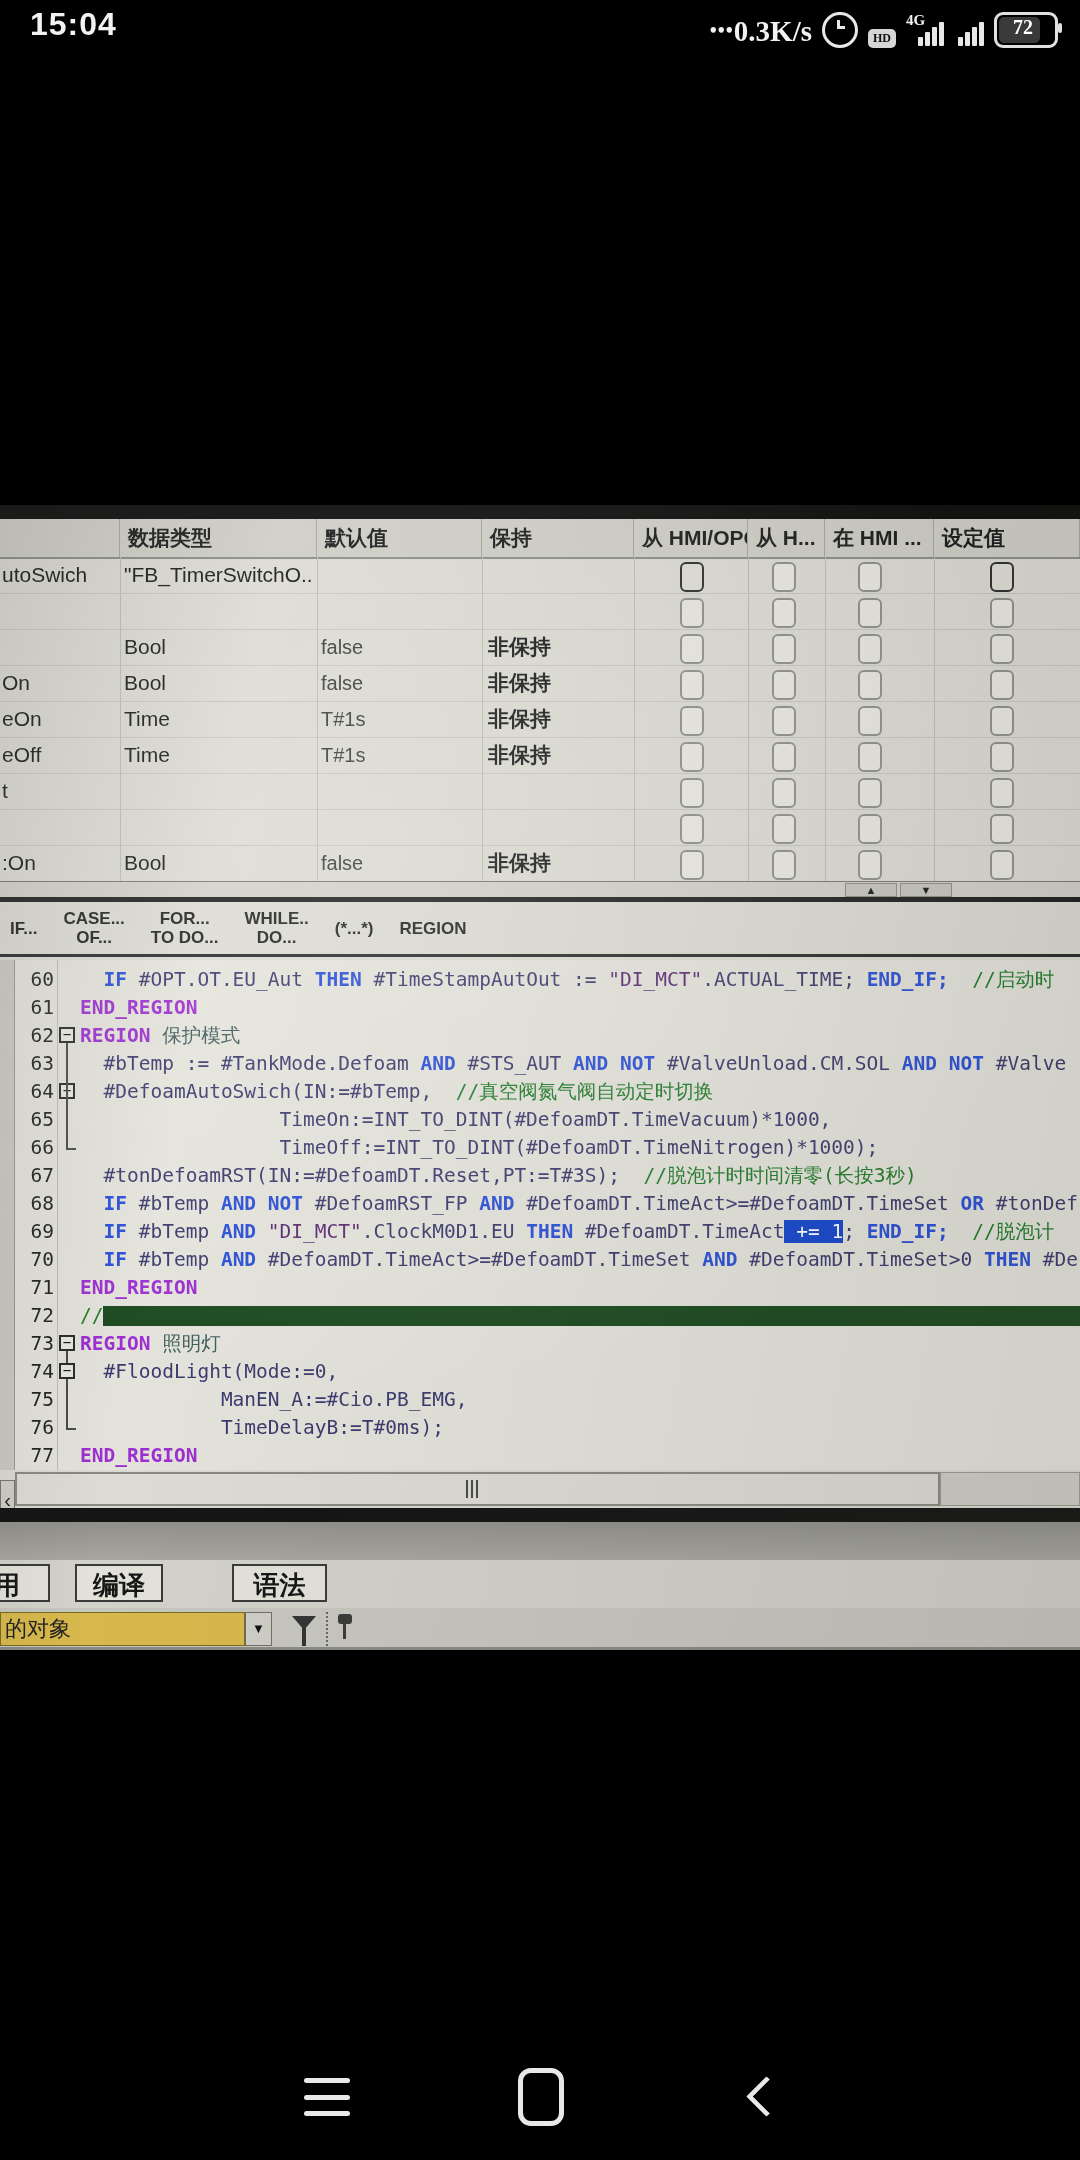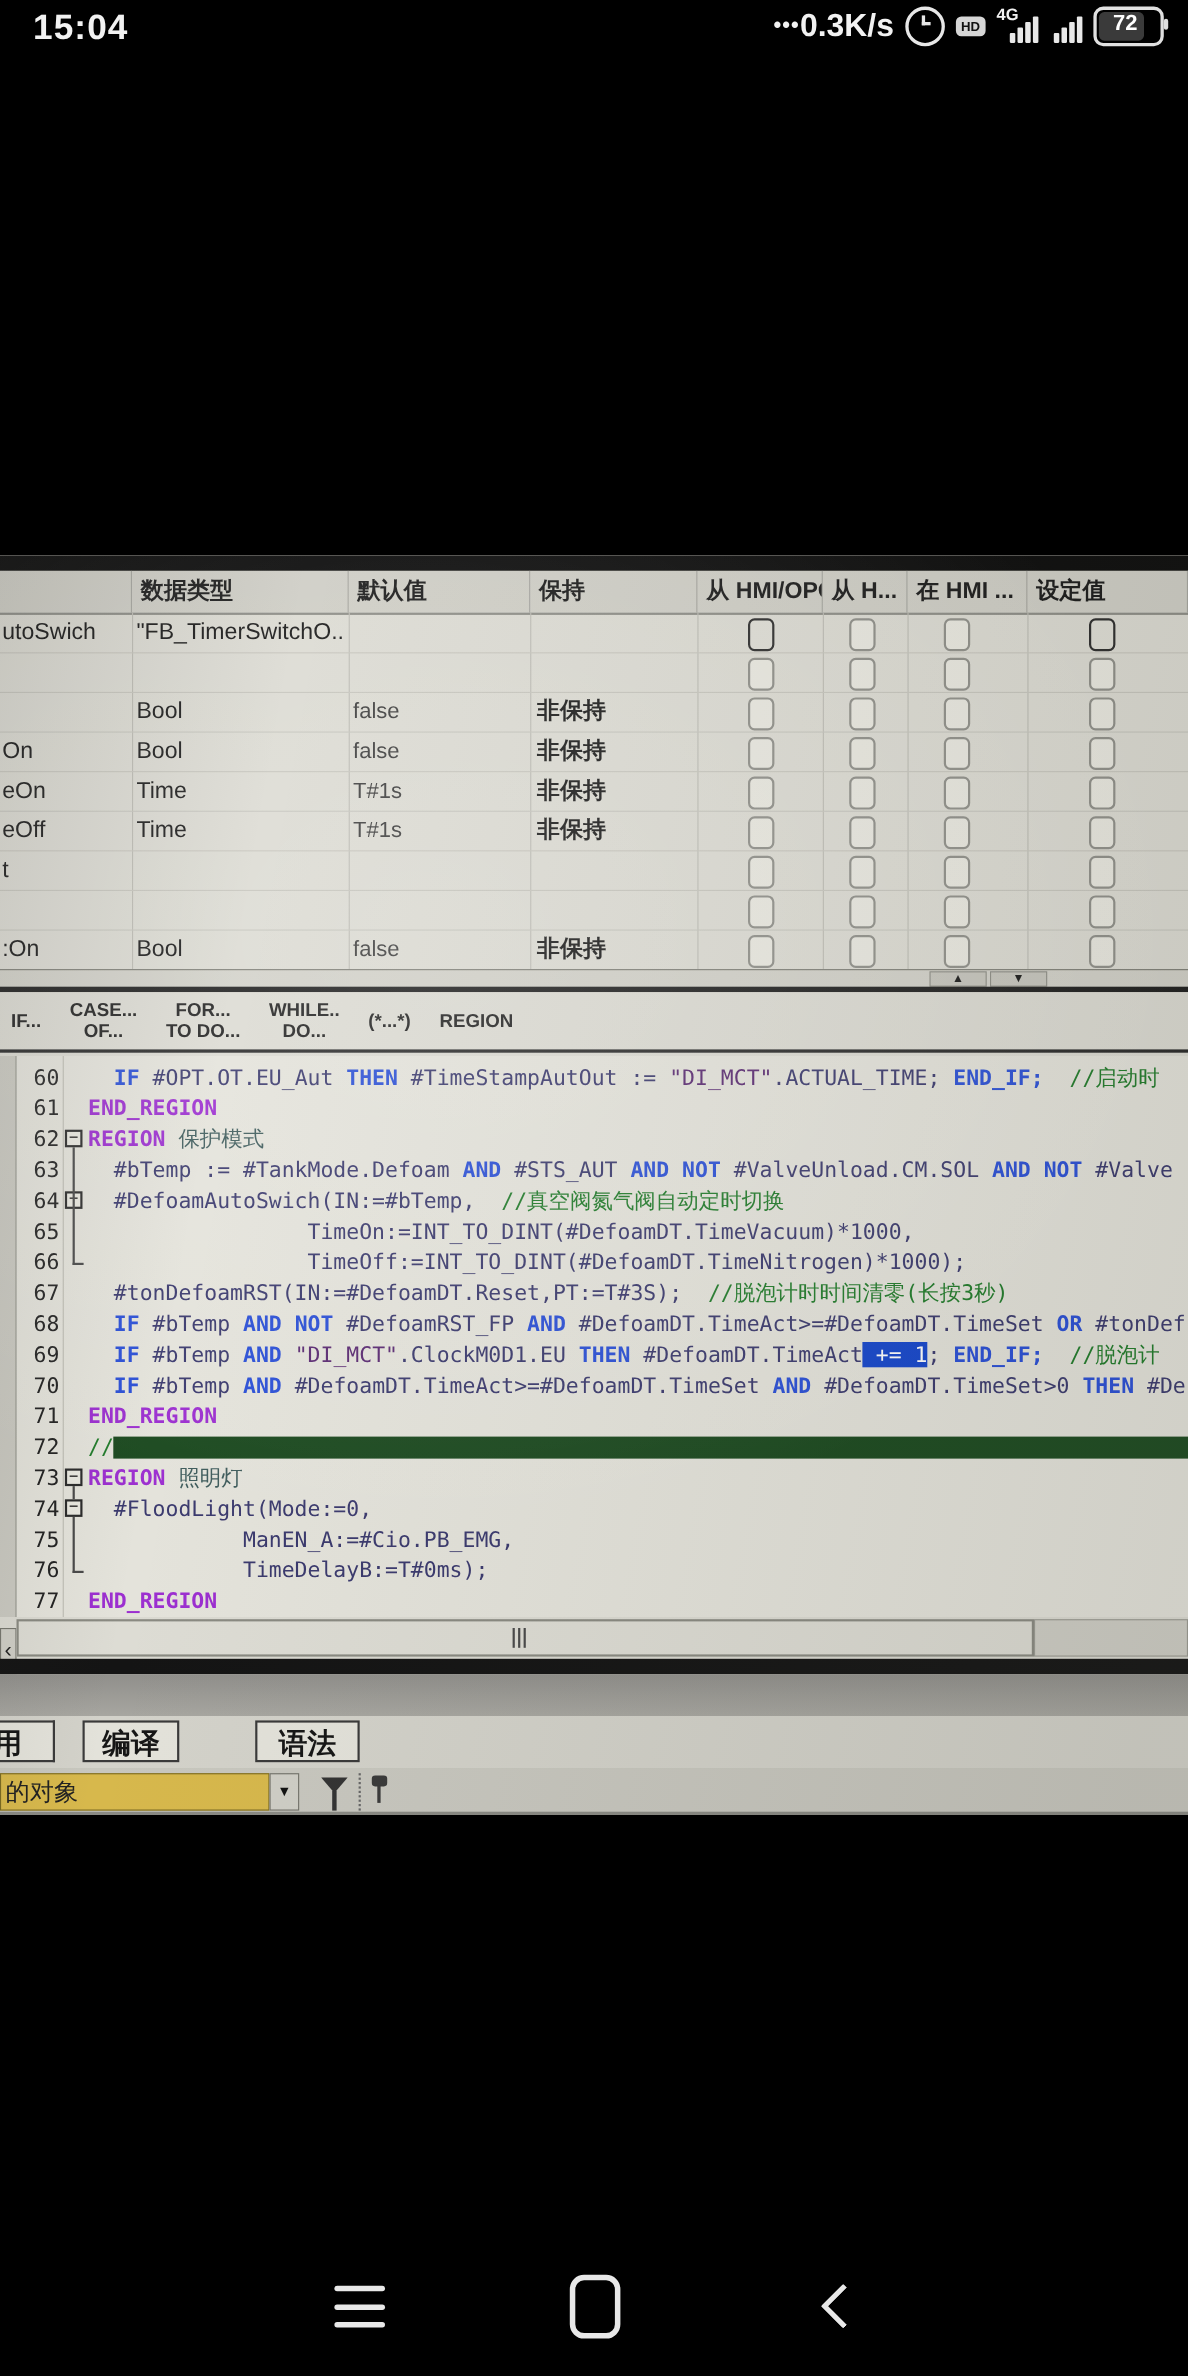--- a/index.html
+++ b/index.html
@@ -1,21 +1,21 @@
 <!DOCTYPE html>
 <html style="--c-kw: #2a4fd6; --c-rgn: #9c2fd0; --c-cmt: #207b2a; --c-str: #5a2a72; --c-var: #3b3a6e; --c-ttl: #3f5c5c; --c-sel: #1546cc; --c-bar: #1c4a20; --c-yel: #d7b84c;"><head>
 <meta charset="utf-8">
 <style>
   html,body{margin:0;padding:0;background:#000;}
   .root{position:relative;width:1080px;height:2160px;background:#000;overflow:hidden;
         font-family:"Liberation Sans",sans-serif;}
   
   .statusbar{position:absolute;top:0;left:0;width:1080px;height:48px;color:#f2f2f2;}
   .sb-time{position:absolute;left:30px;top:6px;font-size:32px;font-weight:700;letter-spacing:1px;}
-  .sb-right{position:absolute;right:22px;top:0;height:48px;display:flex;align-items:center;gap:10px;}
+  .sb-right{position:absolute;right:22px;top:0;height:48px;display:flex;align-items:flex-end;gap:10px;font-family:Liberation Serif, serif;}
   .sb-speed{font-size:29px;font-weight:700;}
   .sb-dots{font-size:20px;letter-spacing:1px;vertical-align:4px;}
   .sb-alarm{position:relative;width:30px;height:30px;border:3px solid #e8e8e8;border-radius:50%;display:inline-block;}
   .sb-alarm .h1{position:absolute;left:12px;top:5px;width:3px;height:9px;background:#e8e8e8;}
   .sb-alarm .h2{position:absolute;left:12px;top:11px;width:8px;height:3px;background:#e8e8e8;}
   .sb-hd{background:#d6d6d6;color:#111;font-size:12px;font-weight:700;border-radius:5px;padding:2px 5px;}
   .sig{position:relative;width:38px;height:34px;display:inline-block;}
   .sig .lbl{position:absolute;left:0;top:-2px;font-size:15px;font-weight:700;}
   .sig i{position:absolute;bottom:2px;width:5px;background:#e8e8e8;border-radius:1px;}
   .sig i:nth-of-type(1){right:21px;height:9px;}

